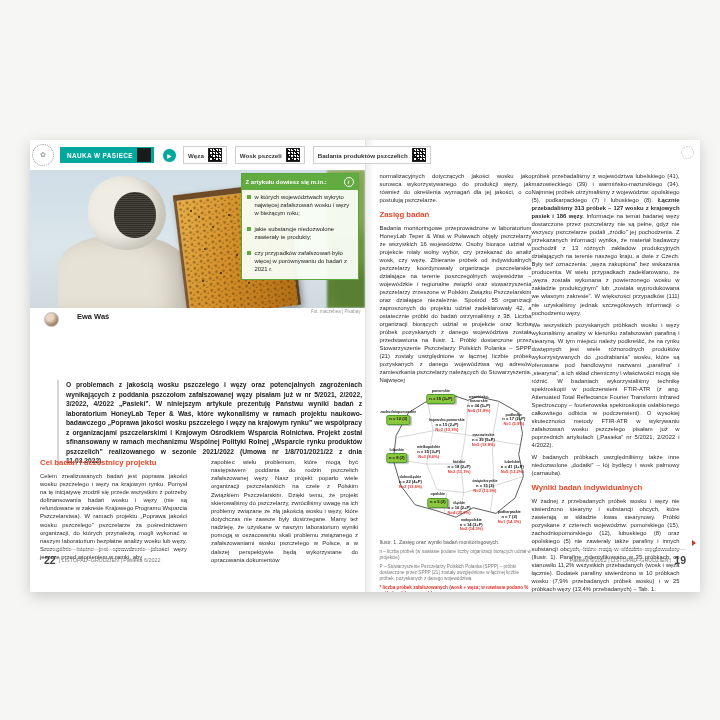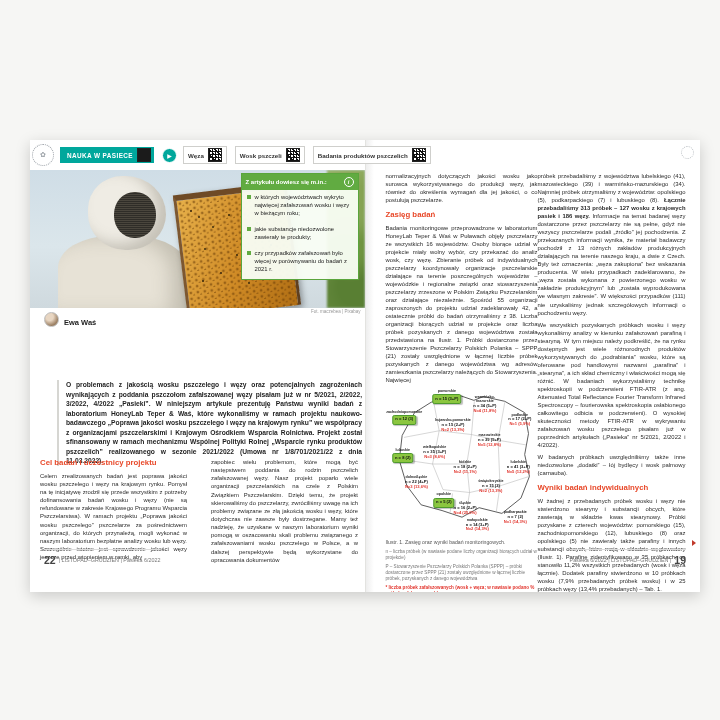--- a/index.html
+++ b/index.html
@@ -30,39 +30,39 @@
   
   .infobox{position:absolute;right:6px;top:33px;width:116px;z-index:20;border:1px solid #5aa53c;background:rgba(248,253,244,.96);}
   .infobox-head{background:#61ab41;color:#fff;font-size:6px;font-weight:bold;padding:3px 4px;display:flex;justify-content:space-between;align-items:center;}
   .info-i{width:8px;height:8px;border:1px solid #fff;border-radius:50%;font-size:5.5px;display:flex;align-items:center;justify-content:center;font-style:italic;}
   .infobox-body{padding:4px 5px 5px;}
   .info-item{display:flex;gap:4px;margin-bottom:8px;font-size:5.9px;line-height:1.35;color:#222;}
   .info-item:last-child{margin-bottom:0;}
   .bullet{flex:0 0 4px;width:4px;height:4px;background:#61ab41;margin-top:1px;}
 
   
-  .author-row{position:absolute;left:14px;top:172px;display:flex;align-items:flex-end;gap:5px;}
+  .author-row{position:absolute;left:14px;top:172px;display:flex;align-items:flex-start;gap:18px;}
   .avatar{width:13px;height:13px;border-radius:50%;background:radial-gradient(circle at 35% 30%,#e8d6c2 30%,#9c8063 70%);border:1px solid #bbb;}
   .author{font-size:7.5px;font-weight:bold;color:#222;}
   .title{position:absolute;left:27px;top:186px;width:300px;font-size:19.5px;line-height:1.12;font-weight:600;color:#4ab6ae;letter-spacing:.2px;}
   .lead{position:absolute;left:27px;top:240px;width:296px;border-left:2px solid #d6d6d2;padding-left:7px;font-size:6.7px;font-weight:bold;line-height:1.42;color:#1d1d1d;text-align:justify;}
   .cols{position:absolute;left:10px;top:318px;width:318px;display:flex;gap:24px;}
   .col{flex:1;font-size:5.9px;line-height:1.38;color:#2b2b2b;text-align:justify;}
   .redhead{color:#e8492a;font-weight:bold;font-size:7.8px;margin:0 0 3px;}
   .redhead.inline{margin-top:6px;}
 
   
   .footer{position:absolute;bottom:26px;font-size:5.4px;color:#777;display:flex;align-items:center;gap:3px;justify-content:center;}
   .footer .rule{position:absolute;top:-5px;left:0;right:0;border-top:.5px solid #ddd;}
   .footer.left{left:14px;}
   .footer.right{right:14px;}
   .pagenum{font-size:10.5px;font-weight:bold;color:#444;}
 
   
-  .rcols{position:absolute;left:14px;top:32px;width:312px;display:flex;justify-content:center;}
+  .rcols{position:absolute;left:14px;top:32px;width:312px;display:flex;}
   .rcol{font-size:5.9px;line-height:1.36;color:#2b2b2b;text-align:justify;}
   .rcol.c1{width:152px;}
   .rcol.c2{width:148px;}
   .rcol p{margin:0 0 4px;}
   .boldseg{font-weight:bold;}
   .ornament{position:absolute;right:6px;top:6px;width:11px;height:11px;border:1.5px dotted #b7bcc0;border-radius:50%;}
   .cont-arrow{position:absolute;right:4px;bottom:46px;width:0;height:0;border-top:3px solid transparent;border-bottom:3px solid transparent;border-left:4px solid #c0392b;}
 
   
   .map{position:relative;width:152px;height:148px;margin:4px 0 3px;}

